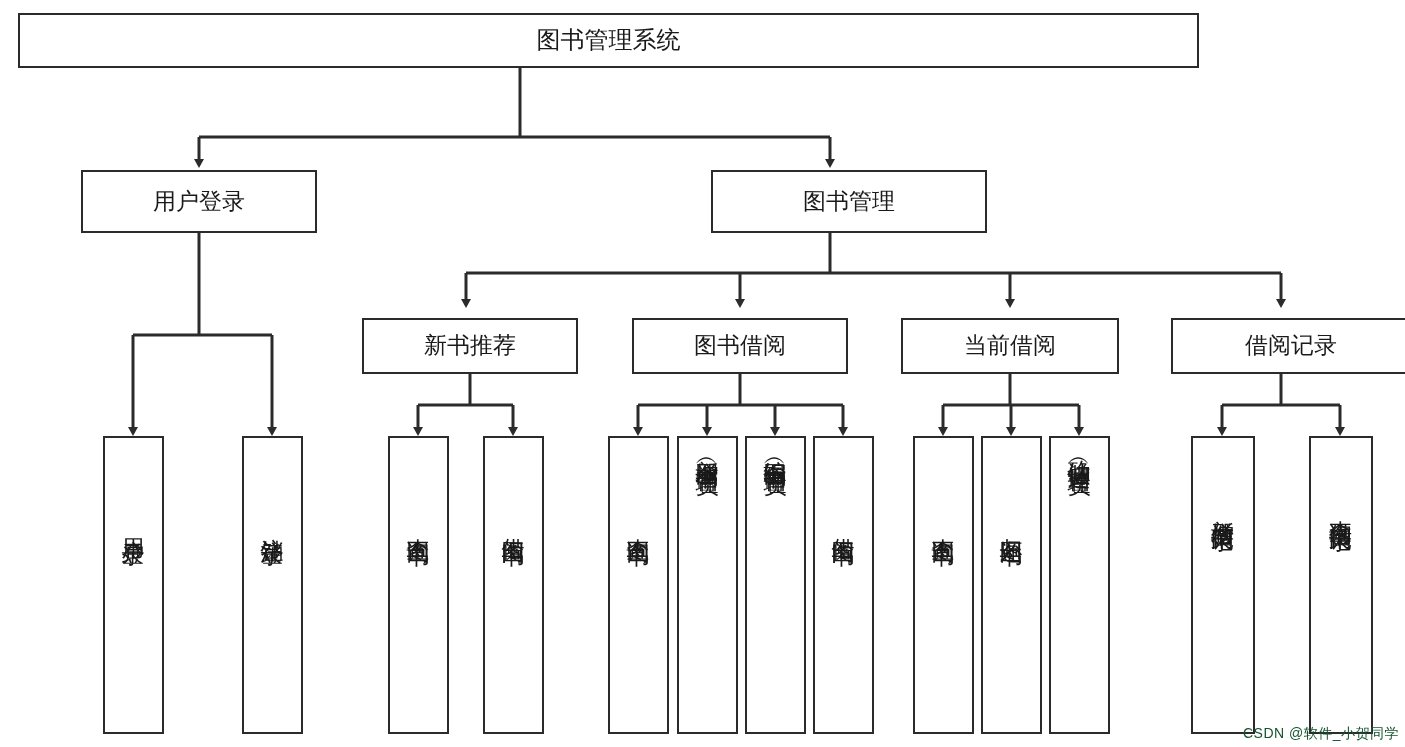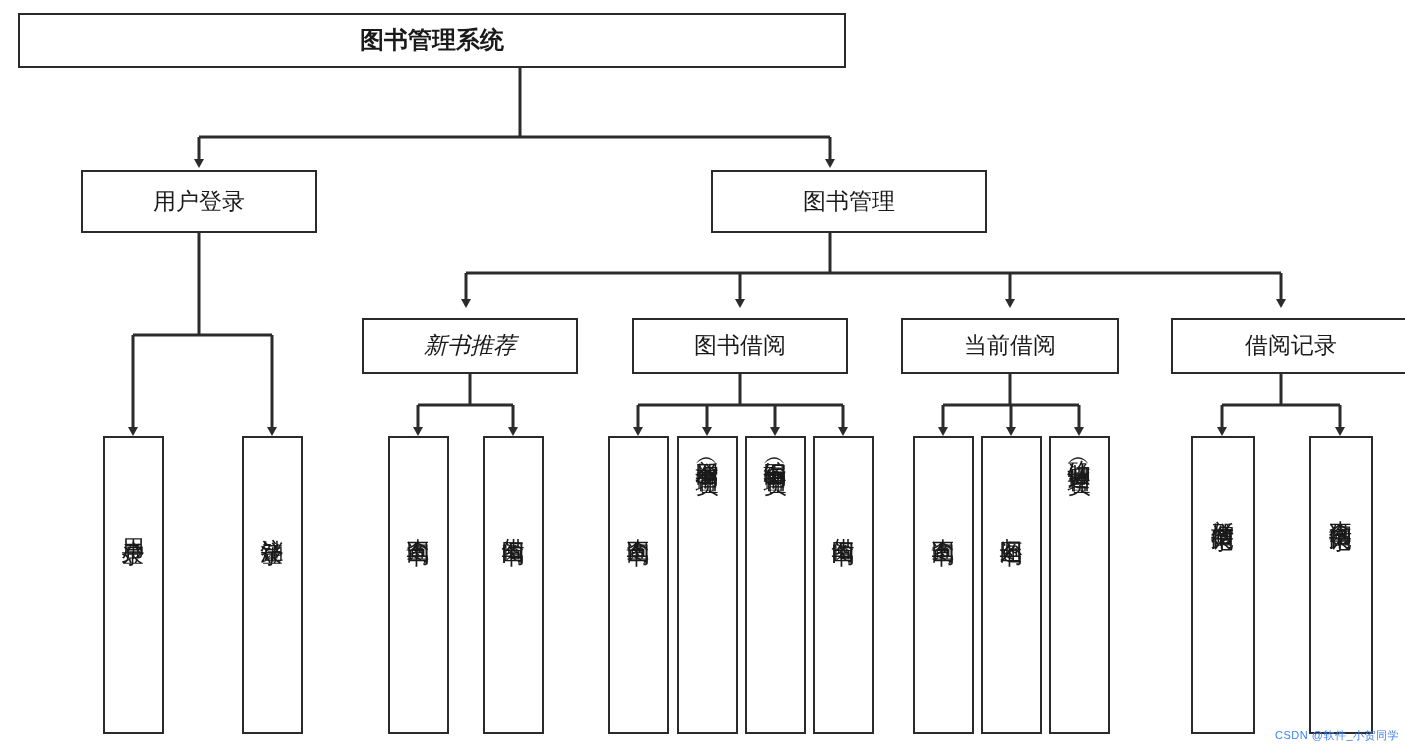--- a/index.html
+++ b/index.html
@@ -63,22 +63,22 @@
   .node.vert.mid2 .label {
     margin-top: 60px;
   }
   .node.root .label {
     font-size: 24px;
   }
   .watermark {
     position: absolute;
     right: 6px;
     bottom: 4px;
-    font-size: 11px;
-    color: #3b82f6;
+    font-size: 14px;
+    color: #14532d;
     letter-spacing: 0.5px;
     user-select: none;
   }
 </style>
 </head>
 <body>
 
 <div id="diagram-root">
 
   <svg class="edges" viewBox="0 0 1405 747" xmlns="http://www.w3.org/2000/svg">
@@ -124,32 +124,32 @@
       <path d="M1011,405 L1011,428" marker-end="url(#arrow)"></path>
       <path d="M1079,405 L1079,428" marker-end="url(#arrow)"></path>
 
       <path d="M1281,374 L1281,405"></path>
       <path d="M1222,405 L1340,405"></path>
       <path d="M1222,405 L1222,428" marker-end="url(#arrow)"></path>
       <path d="M1340,405 L1340,428" marker-end="url(#arrow)"></path>
     </g>
   </svg>
 
-  <div class="node horiz root" style="left:18px; top:13px; width:828px; height:55px;font-weight:bold;">
+  <div class="node horiz root" style="left:18px; top:13px; width:1181px; height:55px;">
     <span class="label">图书管理系统</span>
   </div>
 
   <div class="node horiz" style="left:81px; top:170px; width:236px; height:63px;">
     <span class="label">用户登录</span>
   </div>
   <div class="node horiz" style="left:711px; top:170px; width:276px; height:63px;">
     <span class="label">图书管理</span>
   </div>
 
-  <div class="node horiz" style="left:362px; top:318px; width:216px; height:56px;font-style:italic;">
+  <div class="node horiz" style="left:362px; top:318px; width:216px; height:56px;">
     <span class="label">新书推荐</span>
   </div>
   <div class="node horiz" style="left:901px; top:318px; width:218px; height:56px;">
     <span class="label">当前借阅</span>
   </div>
   <div class="node horiz" style="left:632px; top:318px; width:216px; height:56px;">
     <span class="label">图书借阅</span>
   </div>
   <div class="node horiz" style="left:1171px; top:318px; width:240px; height:56px;">
     <span class="label">借阅记录</span>

